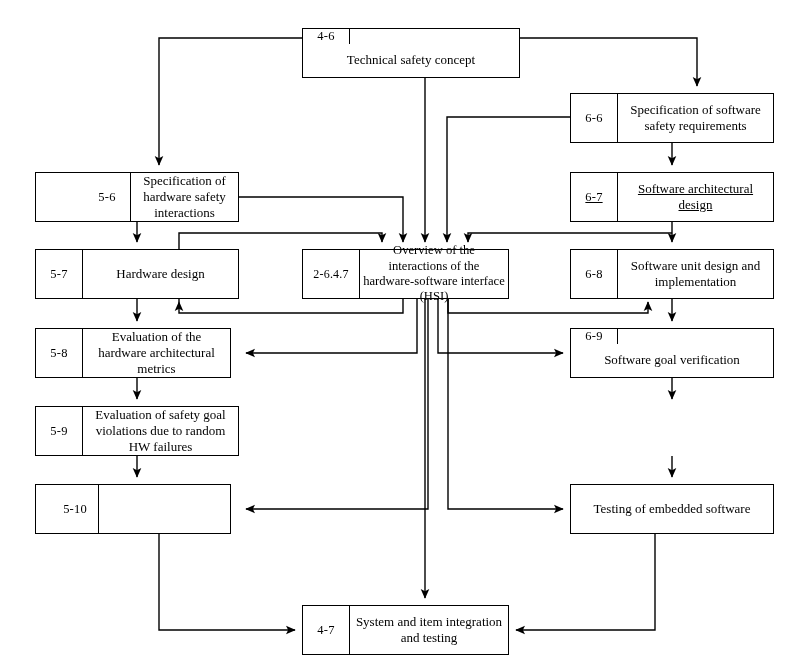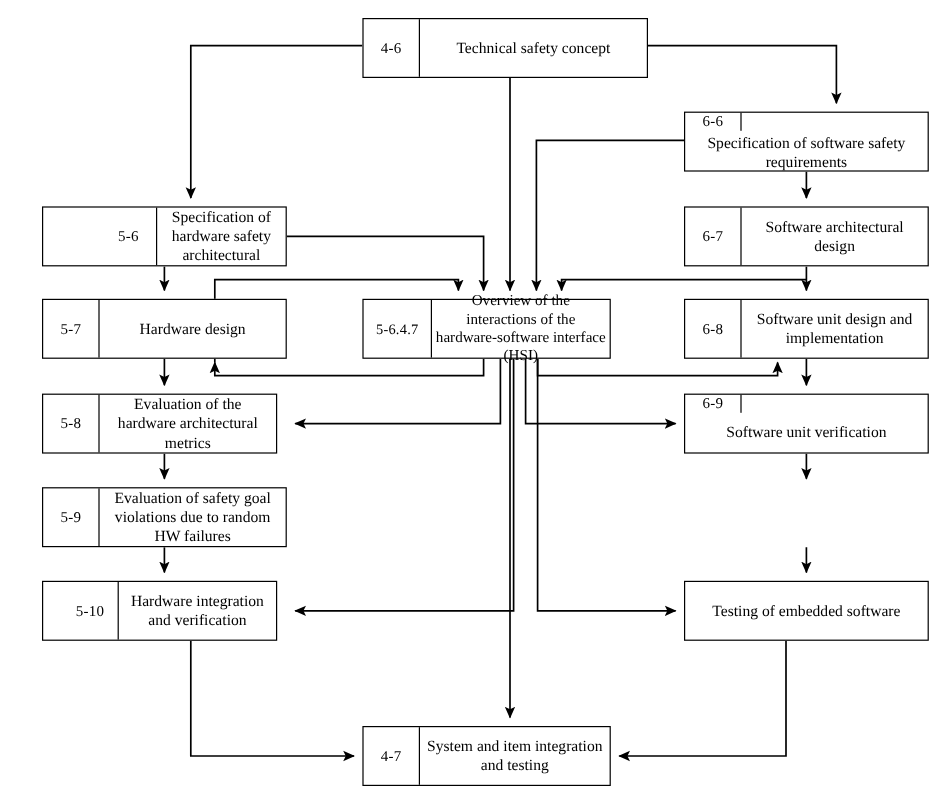--- a/index.html
+++ b/index.html
@@ -120,77 +120,76 @@
 
       <path d="M 425 299 L 425 598" marker-end="url(#ah)"></path>
 
       <path d="M 159 534 L 159 630 L 295 630" marker-end="url(#ah)"></path>
 
       <path d="M 655 534 L 655 630 L 516 630" marker-end="url(#ah)"></path>
 
     </g>
   </svg>
 
-  <div class="node" style="left:302px; top:15px; width:238px; height:50px;">
+  <div class="node" style="left:302px; top:28px; width:218px; height:50px;flex-direction:column;">
     <div class="clause" style="width:47px;">4-6</div>
     <div class="title">Technical safety concept</div>
   </div>
 
-  <div class="node" style="left:570px; top:93px; width:204px; height:50px;flex-direction:column;">
+  <div class="node" style="left:570px; top:93px; width:204px; height:50px;">
     <div class="clause" style="width:47px;">6-6</div>
     <div class="title">Specification of software safety requirements</div>
   </div>
 
-  <div class="node" style="left:570px; top:172px; width:204px; height:50px;">
+  <div class="node" style="left:570px; top:172px; width:204px; height:50px;text-decoration:underline;">
     <div class="clause" style="width:47px;">6-7</div>
     <div class="title">Software architectural design</div>
   </div>
 
   <div class="node" style="left:570px; top:249px; width:204px; height:50px;">
     <div class="clause" style="width:47px;">6-8</div>
     <div class="title">Software unit design and implementation</div>
   </div>
 
   <div class="node" style="left:570px; top:328px; width:204px; height:50px;flex-direction:column;">
     <div class="clause" style="width:47px;">6-9</div>
-    <div class="title">Software unit verification</div>
+    <div class="title">Software goal verification</div>
   </div>
 
 
   <div class="node" style="left:570px; top:484px; width:204px; height:50px;">
     <div class="title">Testing of embedded software</div>
   </div>
 
   <div class="node" style="left:35px; top:172px; width:204px; height:50px;padding-left:48px;">
     <div class="clause" style="width:47px;">5-6</div>
-    <div class="title">Specification of hardware safety architectural</div>
+    <div class="title">Specification of hardware safety interactions</div>
   </div>
 
   <div class="node" style="left:35px; top:249px; width:204px; height:50px;">
     <div class="clause" style="width:47px;">5-7</div>
     <div class="title">Hardware design</div>
   </div>
 
   <div class="node" style="left:35px; top:328px; width:196px; height:50px;">
     <div class="clause" style="width:47px;">5-8</div>
     <div class="title">Evaluation of the hardware architectural metrics</div>
   </div>
 
   <div class="node" style="left:35px; top:406px; width:204px; height:50px;">
     <div class="clause" style="width:47px;">5-9</div>
     <div class="title">Evaluation of safety goal violations due to random HW failures</div>
   </div>
 
   <div class="node" style="left:35px; top:484px; width:196px; height:50px;padding-left:16px;">
     <div class="clause" style="width:47px;">5-10</div>
-    <div class="title">Hardware integration and verification</div>
   </div>
 
   <div class="node center" style="left:302px; top:249px; width:207px; height:50px;">
-    <div class="clause" style="width:57px;">5-6.4.7</div>
+    <div class="clause" style="width:57px;">2-6.4.7</div>
     <div class="title">Overview of the interactions of the  hardware-software interface (HSI)</div>
   </div>
 
   <div class="node" style="left:302px; top:605px; width:207px; height:50px;">
     <div class="clause" style="width:47px;">4-7</div>
     <div class="title">System and item integration and testing</div>
   </div>
 
 </div>
 

